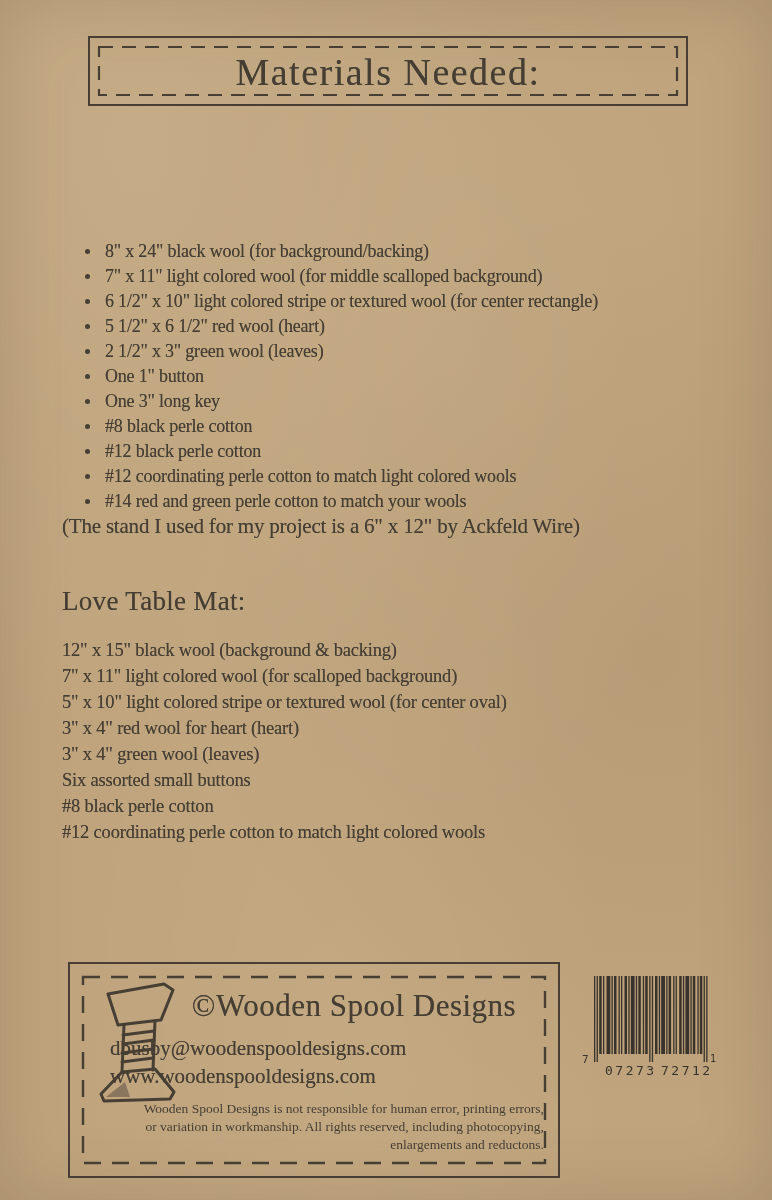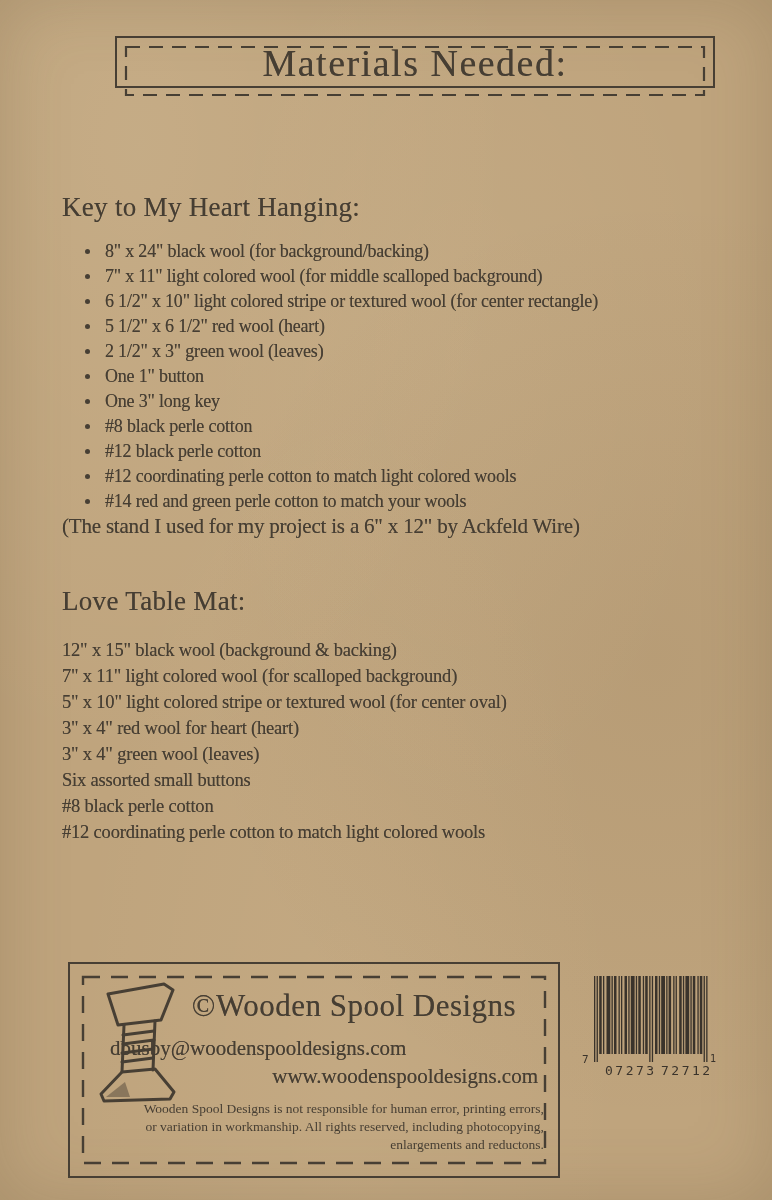--- a/index.html
+++ b/index.html
@@ -12,23 +12,23 @@
       radial-gradient(ellipse at 60% 30%, rgba(255,244,216,0.06), transparent 40%),
       #bfa47d;
     box-shadow: inset 0 0 70px rgba(92,72,44,0.22);
     font-family:"Liberation Serif", serif;
     color:#463e33;
   }
   .inktext{ text-shadow:0 0 0.5px rgba(70,62,51,0.65); }
 
   
   .header-box{
-    position:absolute;left:88px;top:36px;width:600px;height:52px;
+    position:absolute;left:88px;top:36px;width:600px;height:70px;
     border:2px solid #473f34;box-sizing:border-box;
-    display:flex;align-items:center;justify-content:center;margin-left:27px;
+    display:flex;align-items:center;justify-content:center;
   }
   .header-box svg.dashrect{position:absolute;left:0;top:0;}
   .header-title{
     position:relative;font-size:38px;letter-spacing:1.5px;line-height:1;
     padding-top:2px;
   }
 
   
   .sec-heading{
     position:absolute;left:62px;font-size:27px;letter-spacing:0.3px;line-height:34px;margin:0;font-weight:normal;
@@ -42,21 +42,21 @@
 
   
   .footer-box{
     position:absolute;left:68px;top:962px;width:492px;height:216px;
     border:2px solid #473f34;box-sizing:border-box;
   }
   .footer-box svg.dashrect{position:absolute;left:0;top:0;}
   .spool{position:absolute;left:24px;top:16px;}
   .brand{position:absolute;left:86px;right:6px;top:24px;text-align:center;font-size:31px;letter-spacing:0.5px;white-space:nowrap;}
   .email{position:absolute;left:40px;right:20px;top:72px;text-align:left;font-size:21px;white-space:nowrap;}
-  .website{position:absolute;left:40px;right:20px;top:100px;text-align:right;font-size:21px;white-space:nowrap;}
+  .website{position:absolute;left:40px;right:20px;top:100px;text-align:left;font-size:21px;white-space:nowrap;}
   .disclaimer{position:absolute;left:14px;right:14px;top:136px;text-align:right;font-size:13.5px;line-height:18px;}
 
   
   .barcode{position:absolute;left:592px;top:976px;width:118px;height:102px;}
   .barcode .digits{position:absolute;font-family:"DejaVu Sans Mono", monospace;color:#3a332b;}
   .bc-left{left:-10px;bottom:12px;font-size:11px;}
   .bc-g1{left:13px;bottom:0px;font-size:13px;letter-spacing:2.5px;}
   .bc-g2{left:69px;bottom:0px;font-size:13px;letter-spacing:2.5px;}
   .bc-right{right:-6px;bottom:14px;font-size:10px;}
 </style>
@@ -65,21 +65,20 @@
 
 <div class="page">
 
   <div class="header-box">
     <svg class="dashrect" width="596" height="66" viewBox="0 0 596 66">
       <rect x="9" y="9" width="578" height="48" fill="none" stroke="#473f34" stroke-width="2.2" stroke-dasharray="14 9"></rect>
     </svg>
     <div class="header-title inktext">Materials Needed:</div>
   </div>
 
-  <h2 class="sec-heading inktext" style="top:190px;">Key to My Heart Hanging:</h2>
   <div class="list1">
     <div class="item inktext"><span class="dot"></span><span>8" x 24" black wool  (for background/backing)</span></div>
     <div class="item inktext"><span class="dot"></span><span>7" x 11" light colored wool (for middle scalloped background)</span></div>
     <div class="item inktext"><span class="dot"></span><span>6 1/2" x 10" light colored stripe or textured wool (for center rectangle)</span></div>
     <div class="item inktext"><span class="dot"></span><span>5 1/2" x 6 1/2" red wool (heart)</span></div>
     <div class="item inktext"><span class="dot"></span><span>2 1/2" x 3" green wool (leaves)</span></div>
     <div class="item inktext"><span class="dot"></span><span>One 1" button</span></div>
     <div class="item inktext"><span class="dot"></span><span>One 3" long key</span></div>
     <div class="item inktext"><span class="dot"></span><span>#8 black perle cotton</span></div>
     <div class="item inktext"><span class="dot"></span><span>#12 black perle cotton</span></div>

